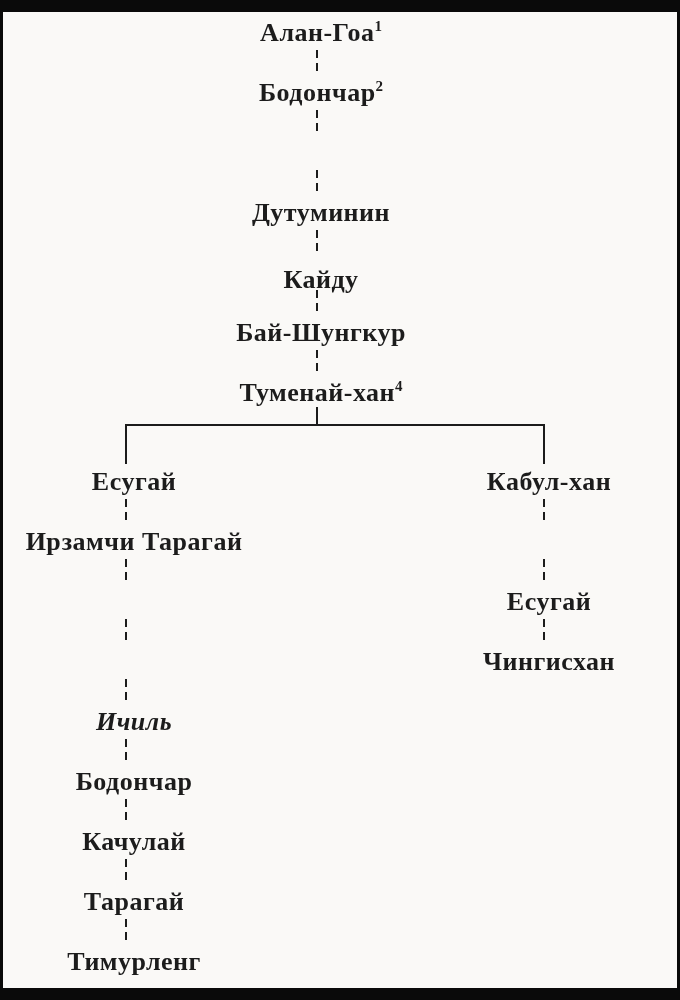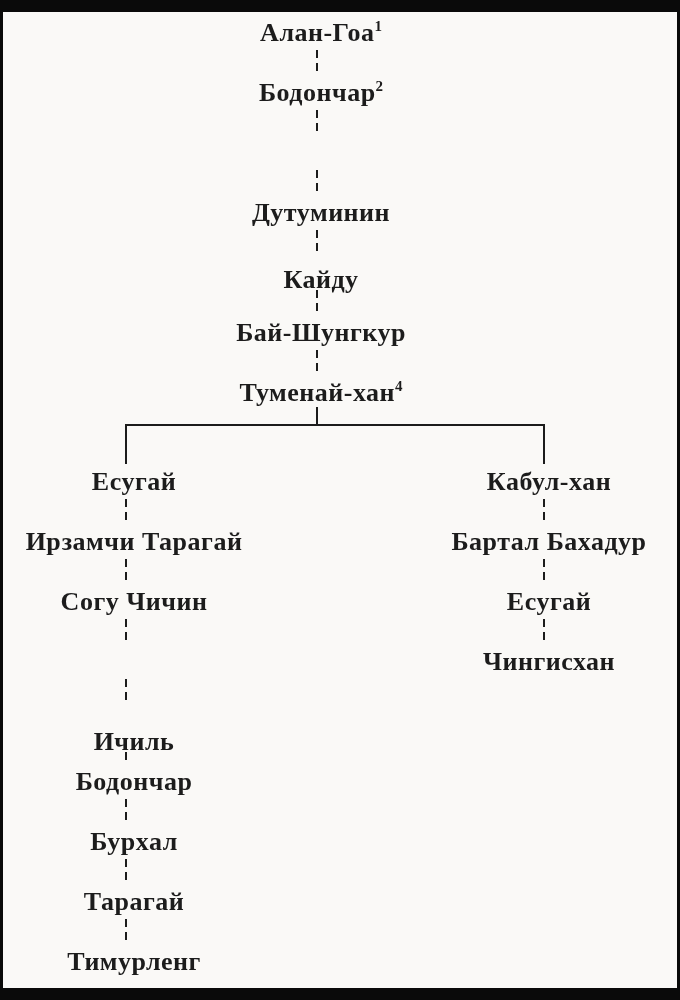--- a/index.html
+++ b/index.html
@@ -46,32 +46,30 @@
     <div class="vdash" style="left: 316px; top: 230px; height: 26px;"></div>
     <div class="node" style="left: 321px; top: 259px; margin-top: 7px;"><span>Кайду</span></div>
     <div class="vdash" style="left: 316px; top: 290px; height: 26px;"></div>
     <div class="node" style="left: 321px; top: 319px;"><span>Бай-Шунгкур</span></div>
     <div class="vdash" style="left: 316px; top: 350px; height: 26px;"></div>
     <div class="node" style="left: 321px; top: 379px;"><span>Туменай-хан</span><sup>4</sup></div>
     <div class="node" style="left: 134px; top: 468px;"><span>Есугай</span></div>
     <div class="vdash" style="left: 125px; top: 499px; height: 26px;"></div>
     <div class="node" style="left: 134px; top: 528px;"><span>Ирзамчи Тарагай</span></div>
     <div class="vdash" style="left: 125px; top: 559px; height: 26px;"></div>
-    <div class="node" style="left: 134px; top: 588px;"><span>Согу Чичин</span></div>
     <div class="vdash" style="left: 125px; top: 619px; height: 26px;"></div>
     <div class="vdash" style="left: 125px; top: 679px; height: 26px;"></div>
-    <div class="node" style="left: 134px; top: 728px;"><span>Ичиль</span></div>
+    <div class="node" style="left: 134px; top: 708px; font-style: italic;"><span>Ичиль</span></div>
     <div class="vdash" style="left: 125px; top: 739px; height: 26px;"></div>
     <div class="node" style="left: 134px; top: 768px;"><span>Бодончар</span></div>
     <div class="vdash" style="left: 125px; top: 799px; height: 26px;"></div>
-    <div class="node" style="left: 134px; top: 828px;"><span>Бурхал</span></div>
+    <div class="node" style="left: 134px; top: 828px;"><span>Качулай</span></div>
     <div class="vdash" style="left: 125px; top: 859px; height: 26px;"></div>
     <div class="node" style="left: 134px; top: 888px; text-align: right;"><span>Тарагай</span></div>
     <div class="vdash" style="left: 125px; top: 919px; height: 26px;"></div>
     <div class="node" style="left: 134px; top: 948px;"><span>Тимурленг</span></div>
     <div class="node" style="left: 549px; top: 468px; text-align: right;"><span>Кабул-хан</span></div>
     <div class="vdash" style="left: 543px; top: 499px; height: 26px;"></div>
-    <div class="node" style="left: 549px; top: 528px;"><span>Бартал Бахадур</span></div>
     <div class="vdash" style="left: 543px; top: 559px; height: 26px;"></div>
     <div class="node" style="left: 549px; top: 588px;"><span>Есугай</span></div>
     <div class="vdash" style="left: 543px; top: 619px; height: 26px;"></div>
     <div class="node" style="left: 549px; top: 648px;"><span>Чингисхан</span></div>
   </div>
 
 </body></html>

